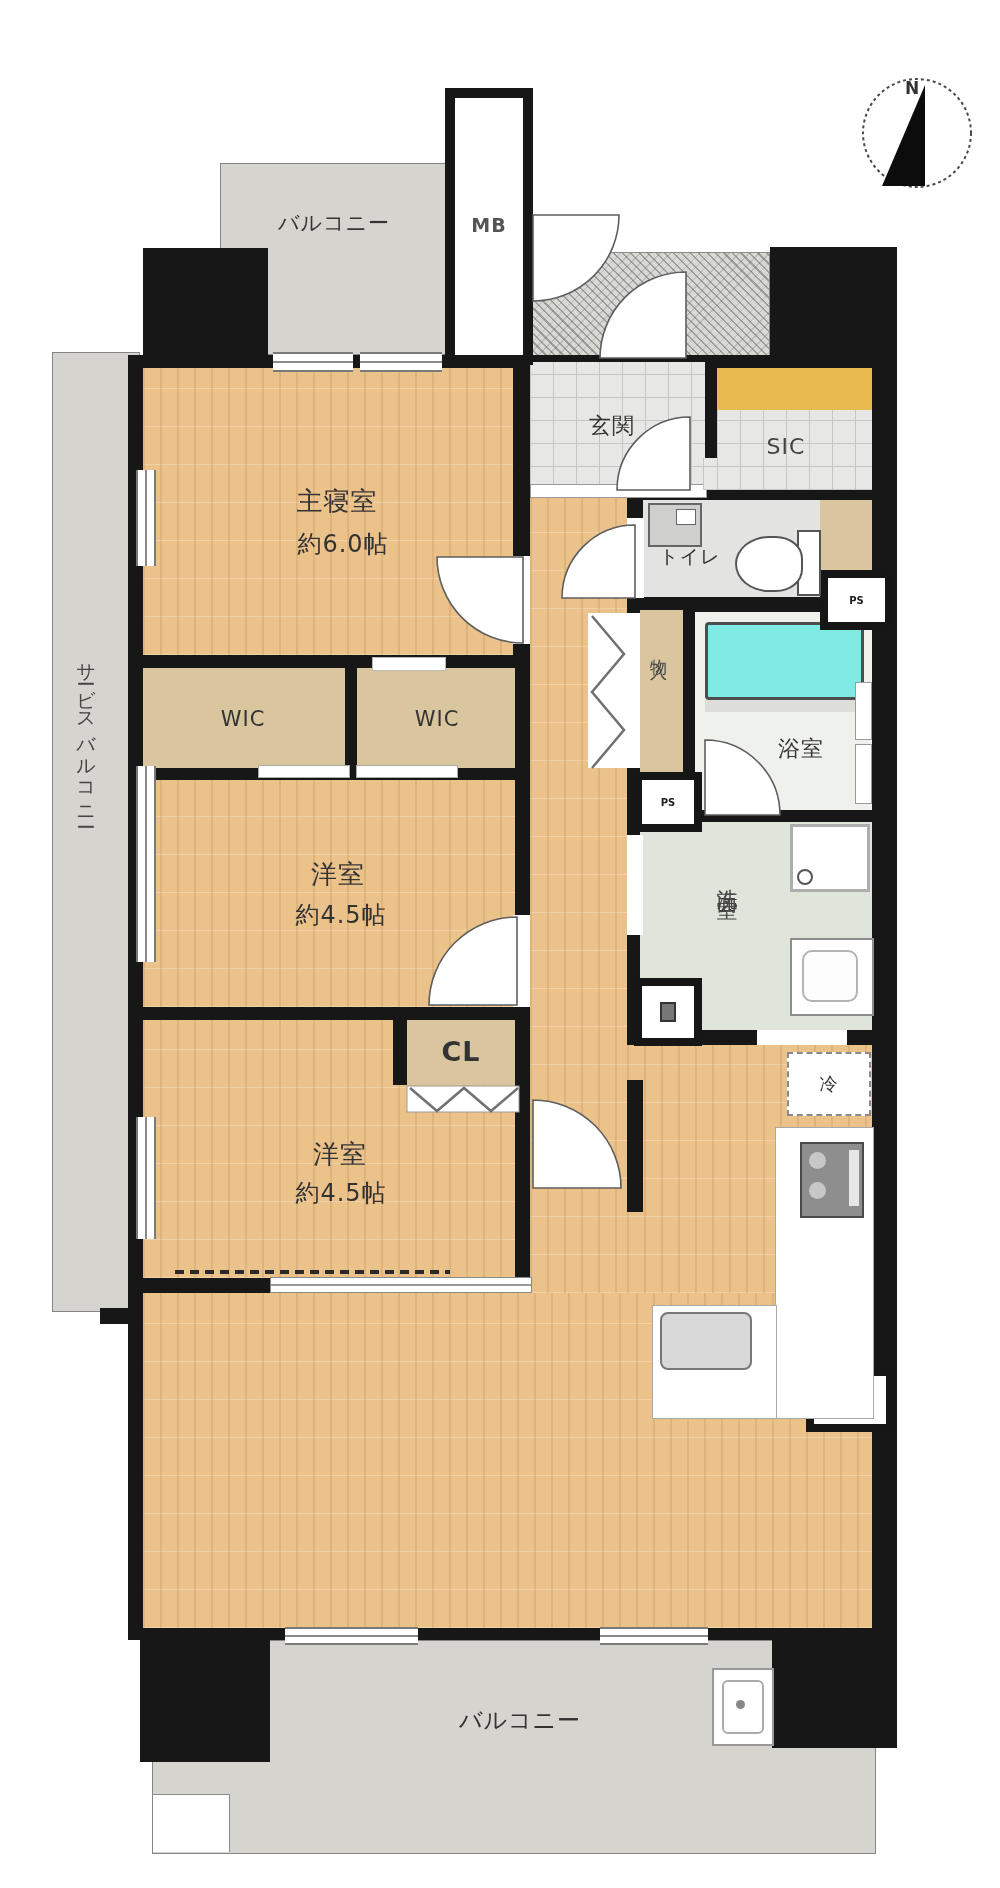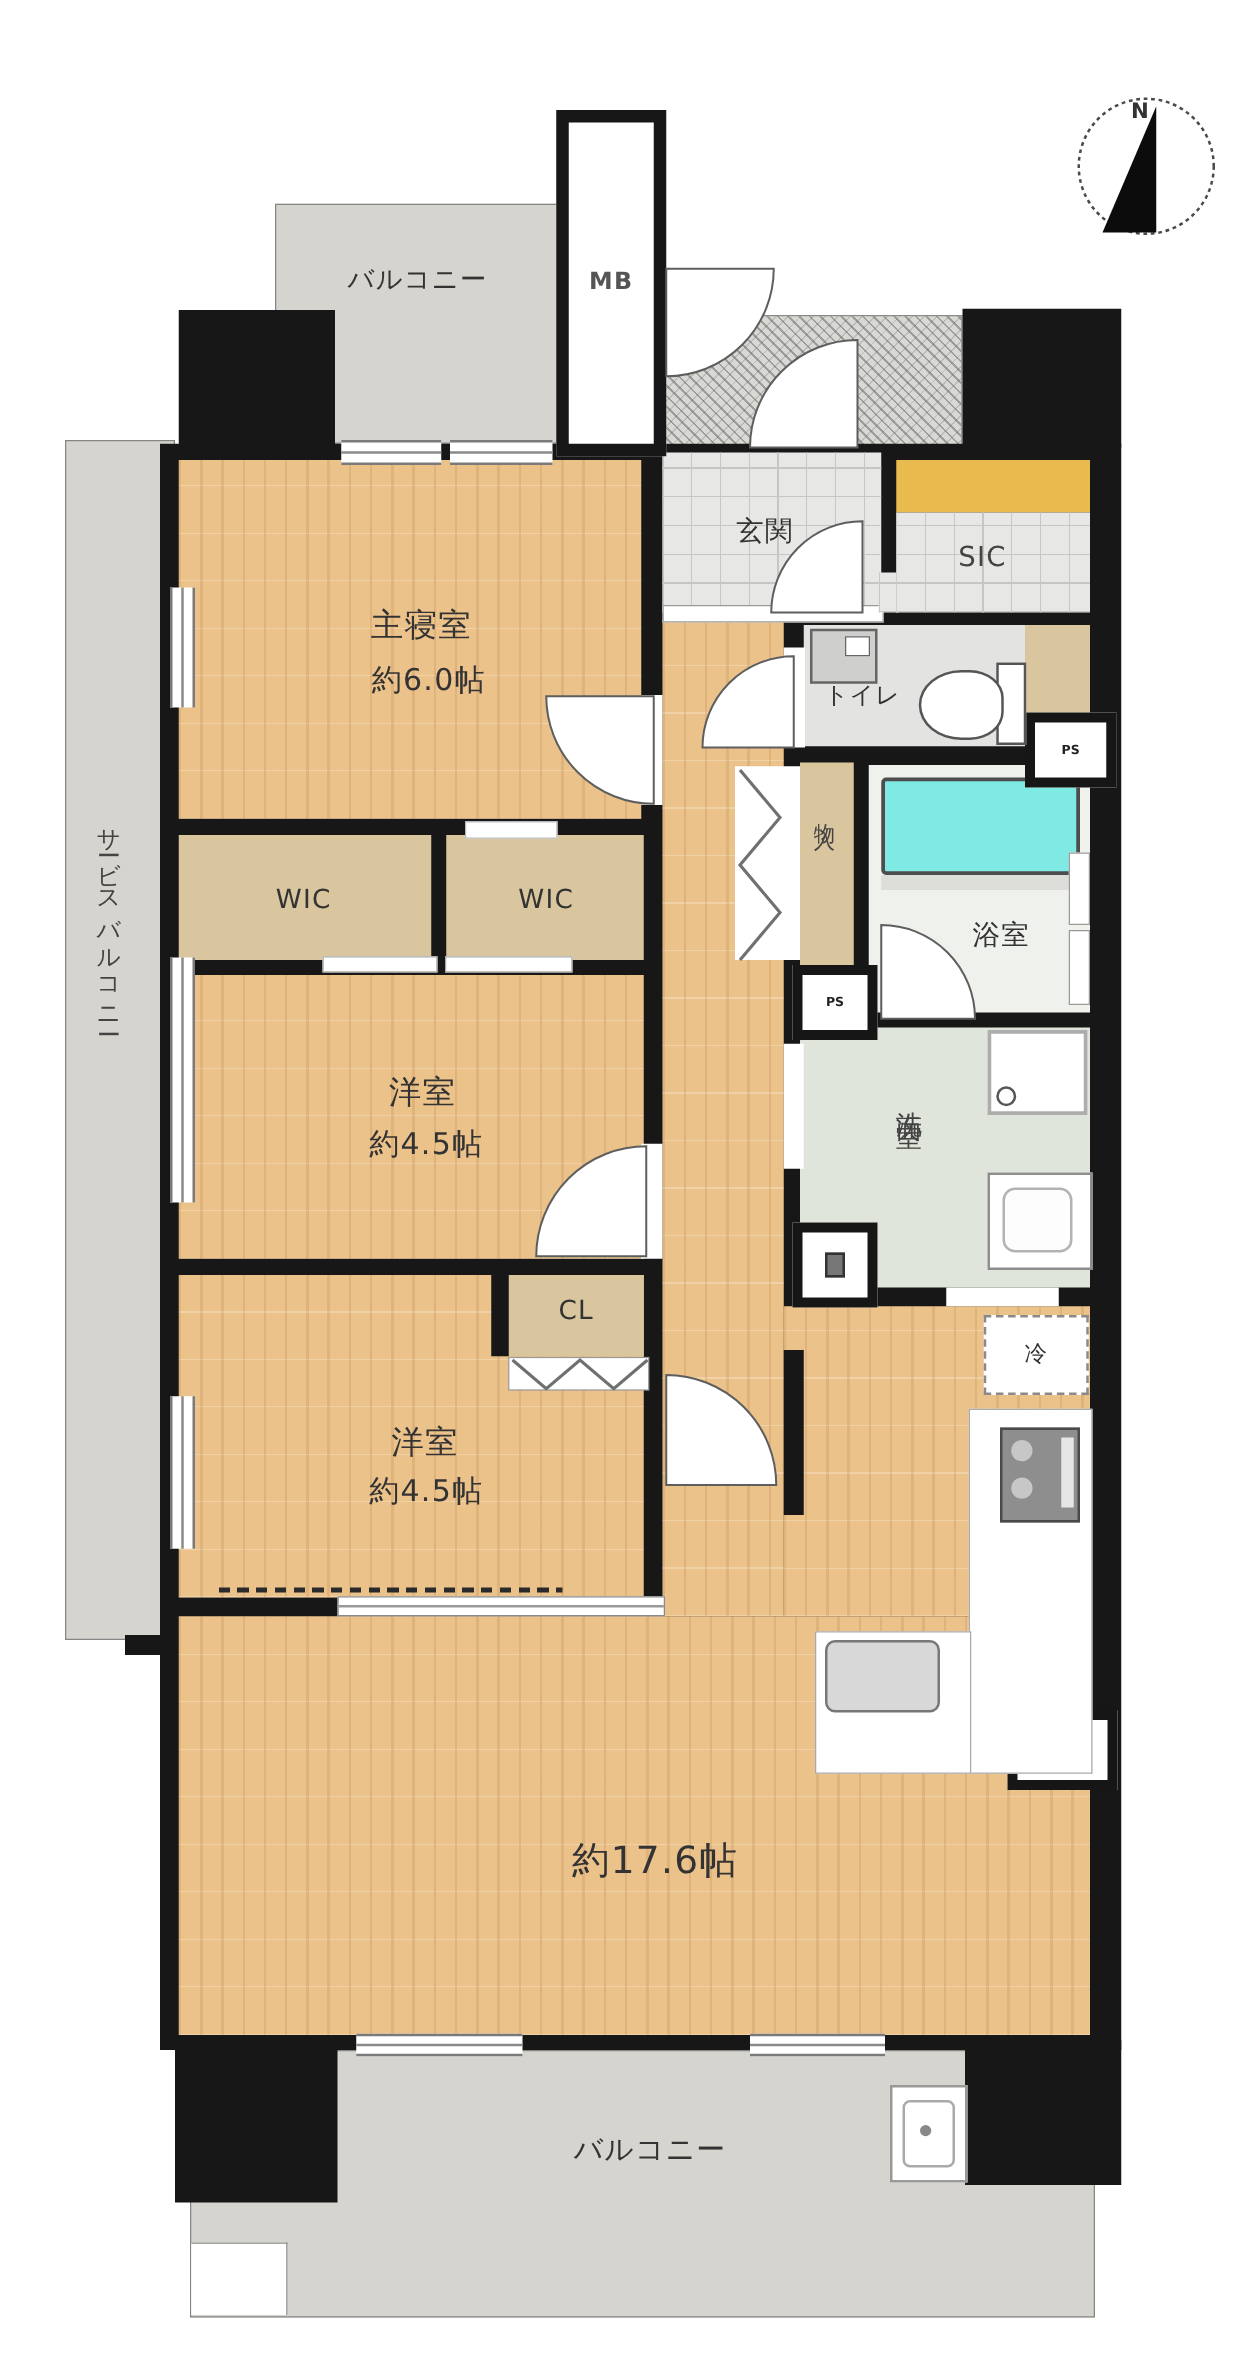--- a/index.html
+++ b/index.html
@@ -198,26 +198,25 @@
 
   <div class="lbl" style="left:237px;top:487px;width:200px;font-size:26px;">主寝室</div>
   <div class="lbl" style="left:243px;top:531px;width:200px;font-size:24px;">約6.0帖</div>
 
   <div class="lbl" style="left:193px;top:708px;width:100px;font-size:21px;">WIC</div>
   <div class="lbl" style="left:387px;top:708px;width:100px;font-size:21px;">WIC</div>
 
   <div class="lbl" style="left:238px;top:860px;width:200px;font-size:26px;">洋室</div>
   <div class="lbl" style="left:241px;top:902px;width:200px;font-size:24px;">約4.5帖</div>
 
-  <div class="lbl" style="left:411px;top:1037px;width:100px;font-size:21px;">CL</div>
+  <div class="lbl" style="left:411px;top:1037px;width:100px;font-size:27px;font-weight:bold;">CL</div>
 
   <div class="lbl" style="left:240px;top:1140px;width:200px;font-size:26px;">洋室</div>
   <div class="lbl" style="left:241px;top:1180px;width:200px;font-size:24px;">約4.5帖</div>
 
-  <div class="lbl" style="left:399px;top:1472px;width:250px;font-size:30px;">約17.6帖</div>
 
   <div class="lbl" style="left:542px;top:414px;width:140px;font-size:22px;">玄関</div>
   <div class="lbl" style="left:736px;top:435px;width:100px;font-size:22px;color:#444;">SIC</div>
   <div class="lbl" style="left:625px;top:546px;width:130px;font-size:19px;">トイレ</div>
   <div class="lbl" style="left:741px;top:737px;width:120px;font-size:22px;">浴室</div>
   <div class="vlbl" style="left:648px;top:645px;font-size:17px;letter-spacing:4px;">物入</div>
   <div class="vlbl" style="left:713px;top:872px;font-size:21px;letter-spacing:5px;">洗面室</div>
 
 </div>
 

